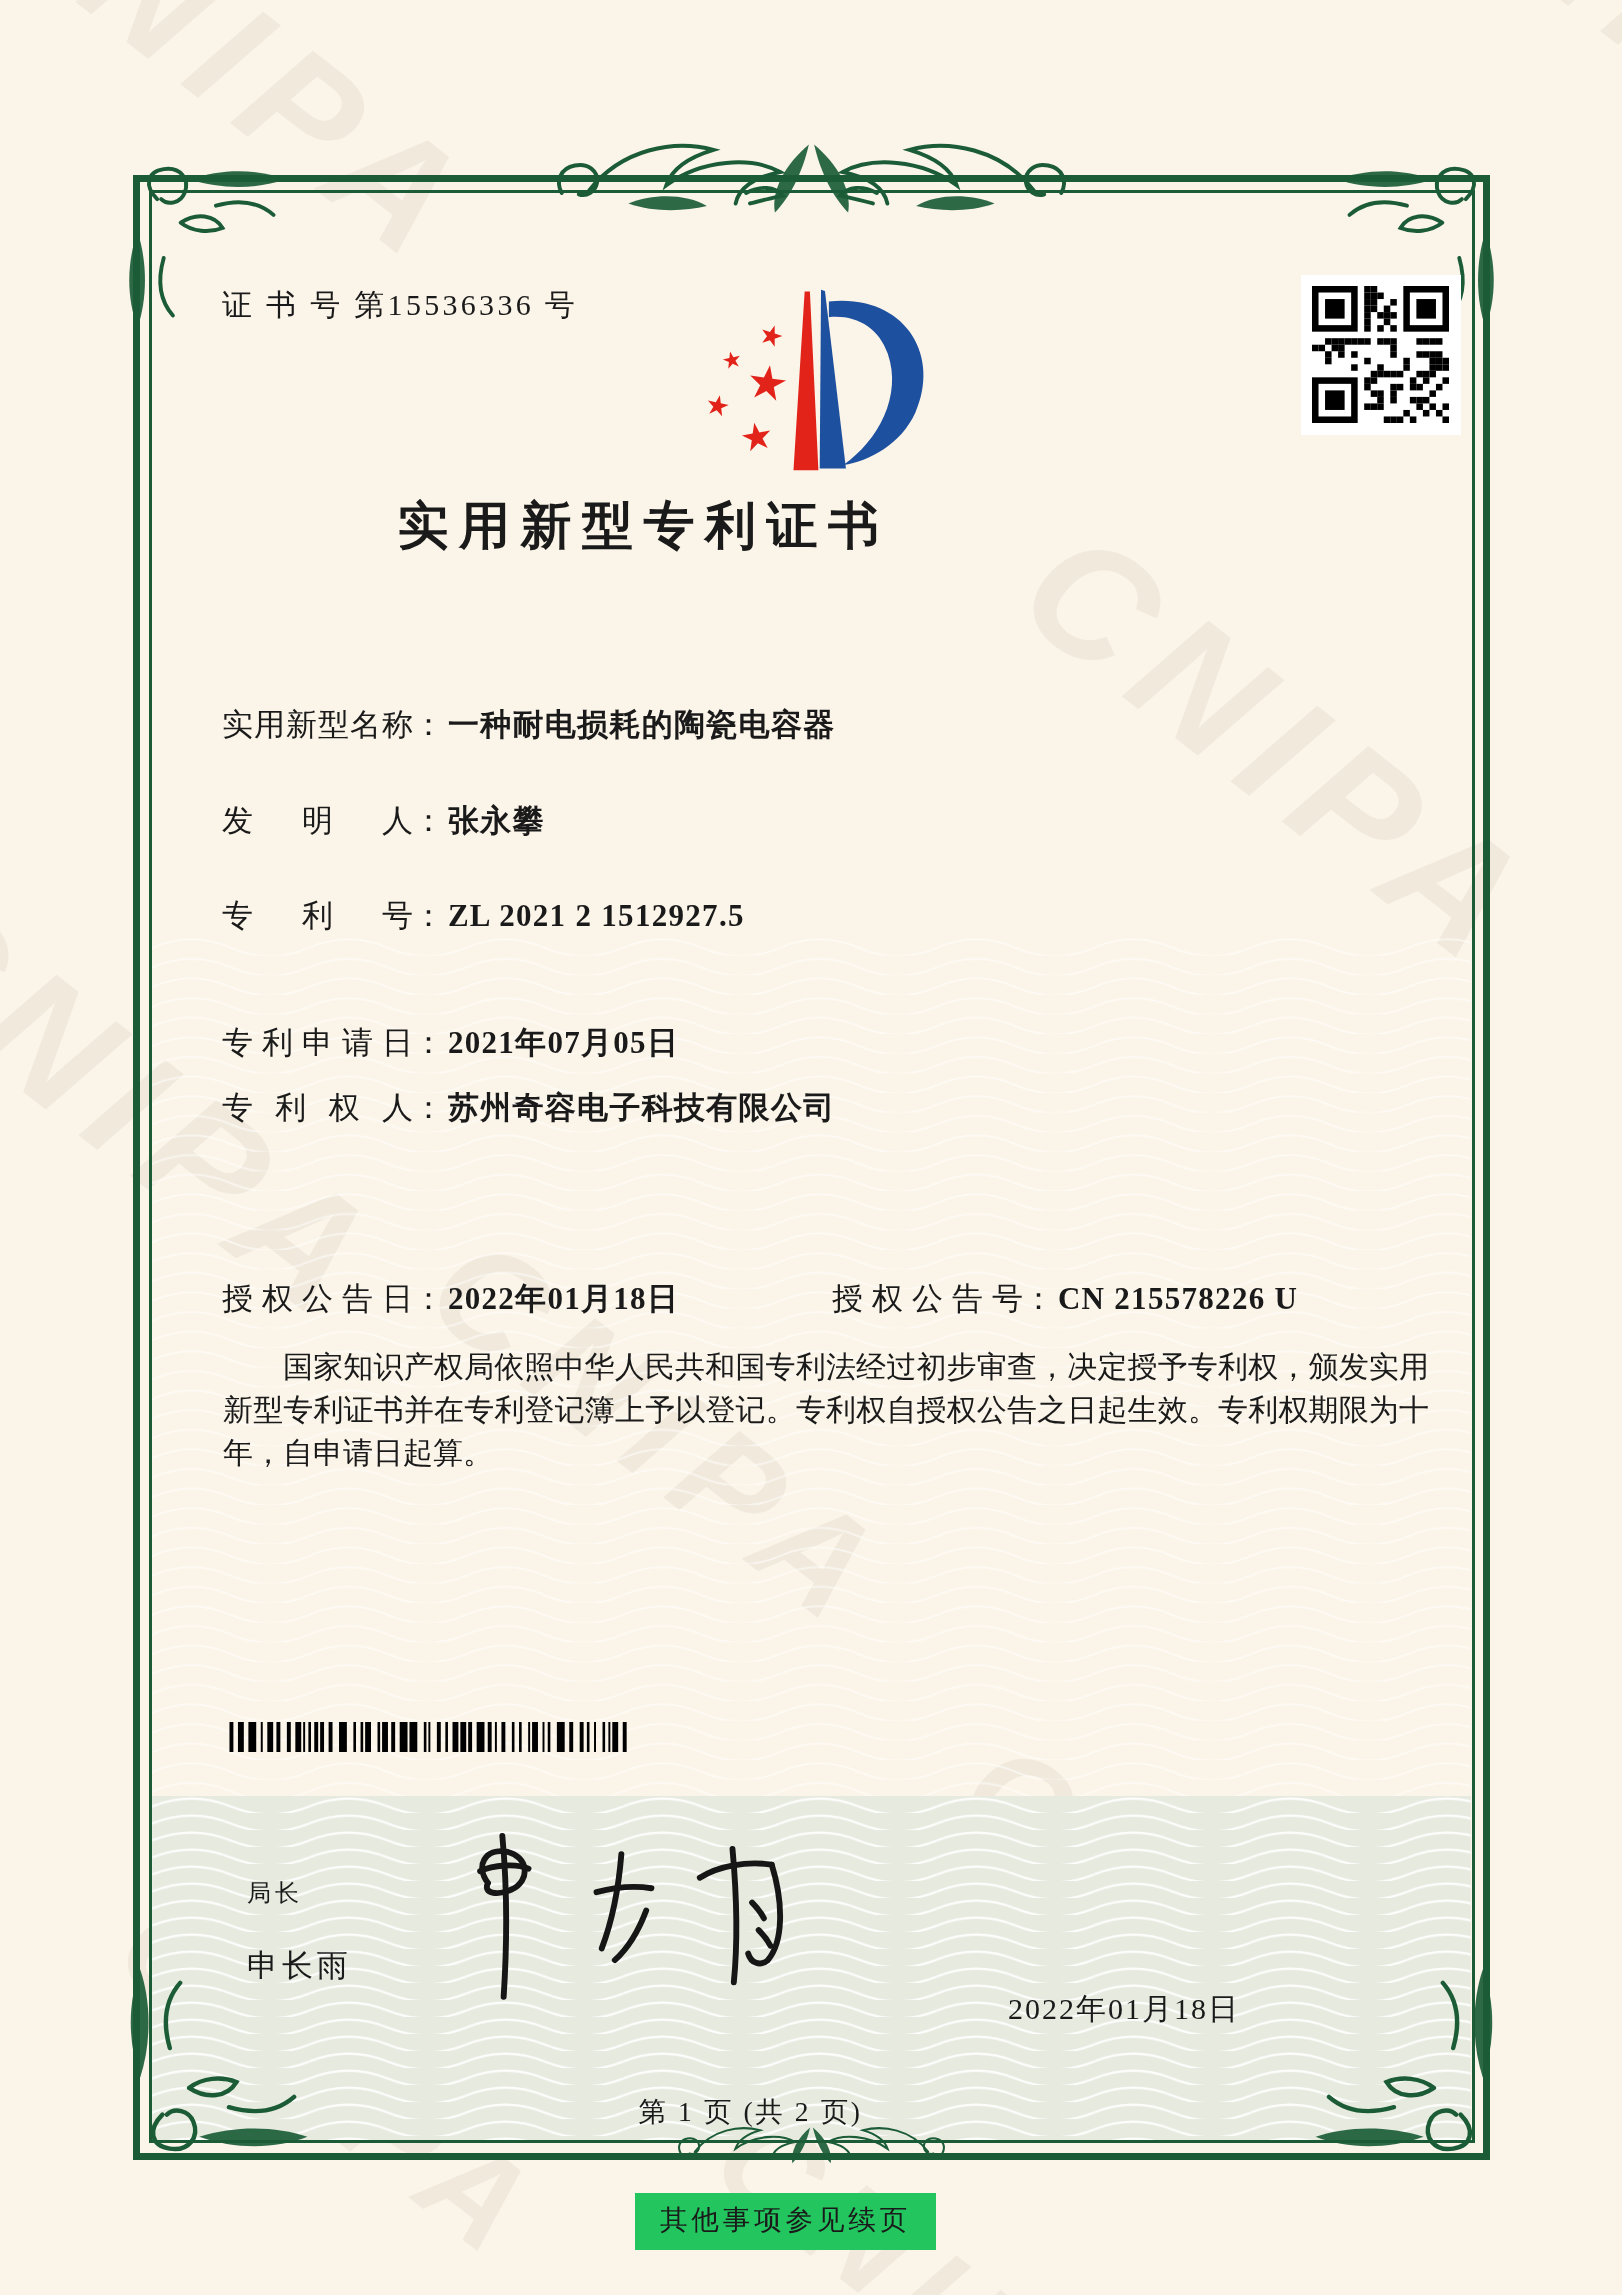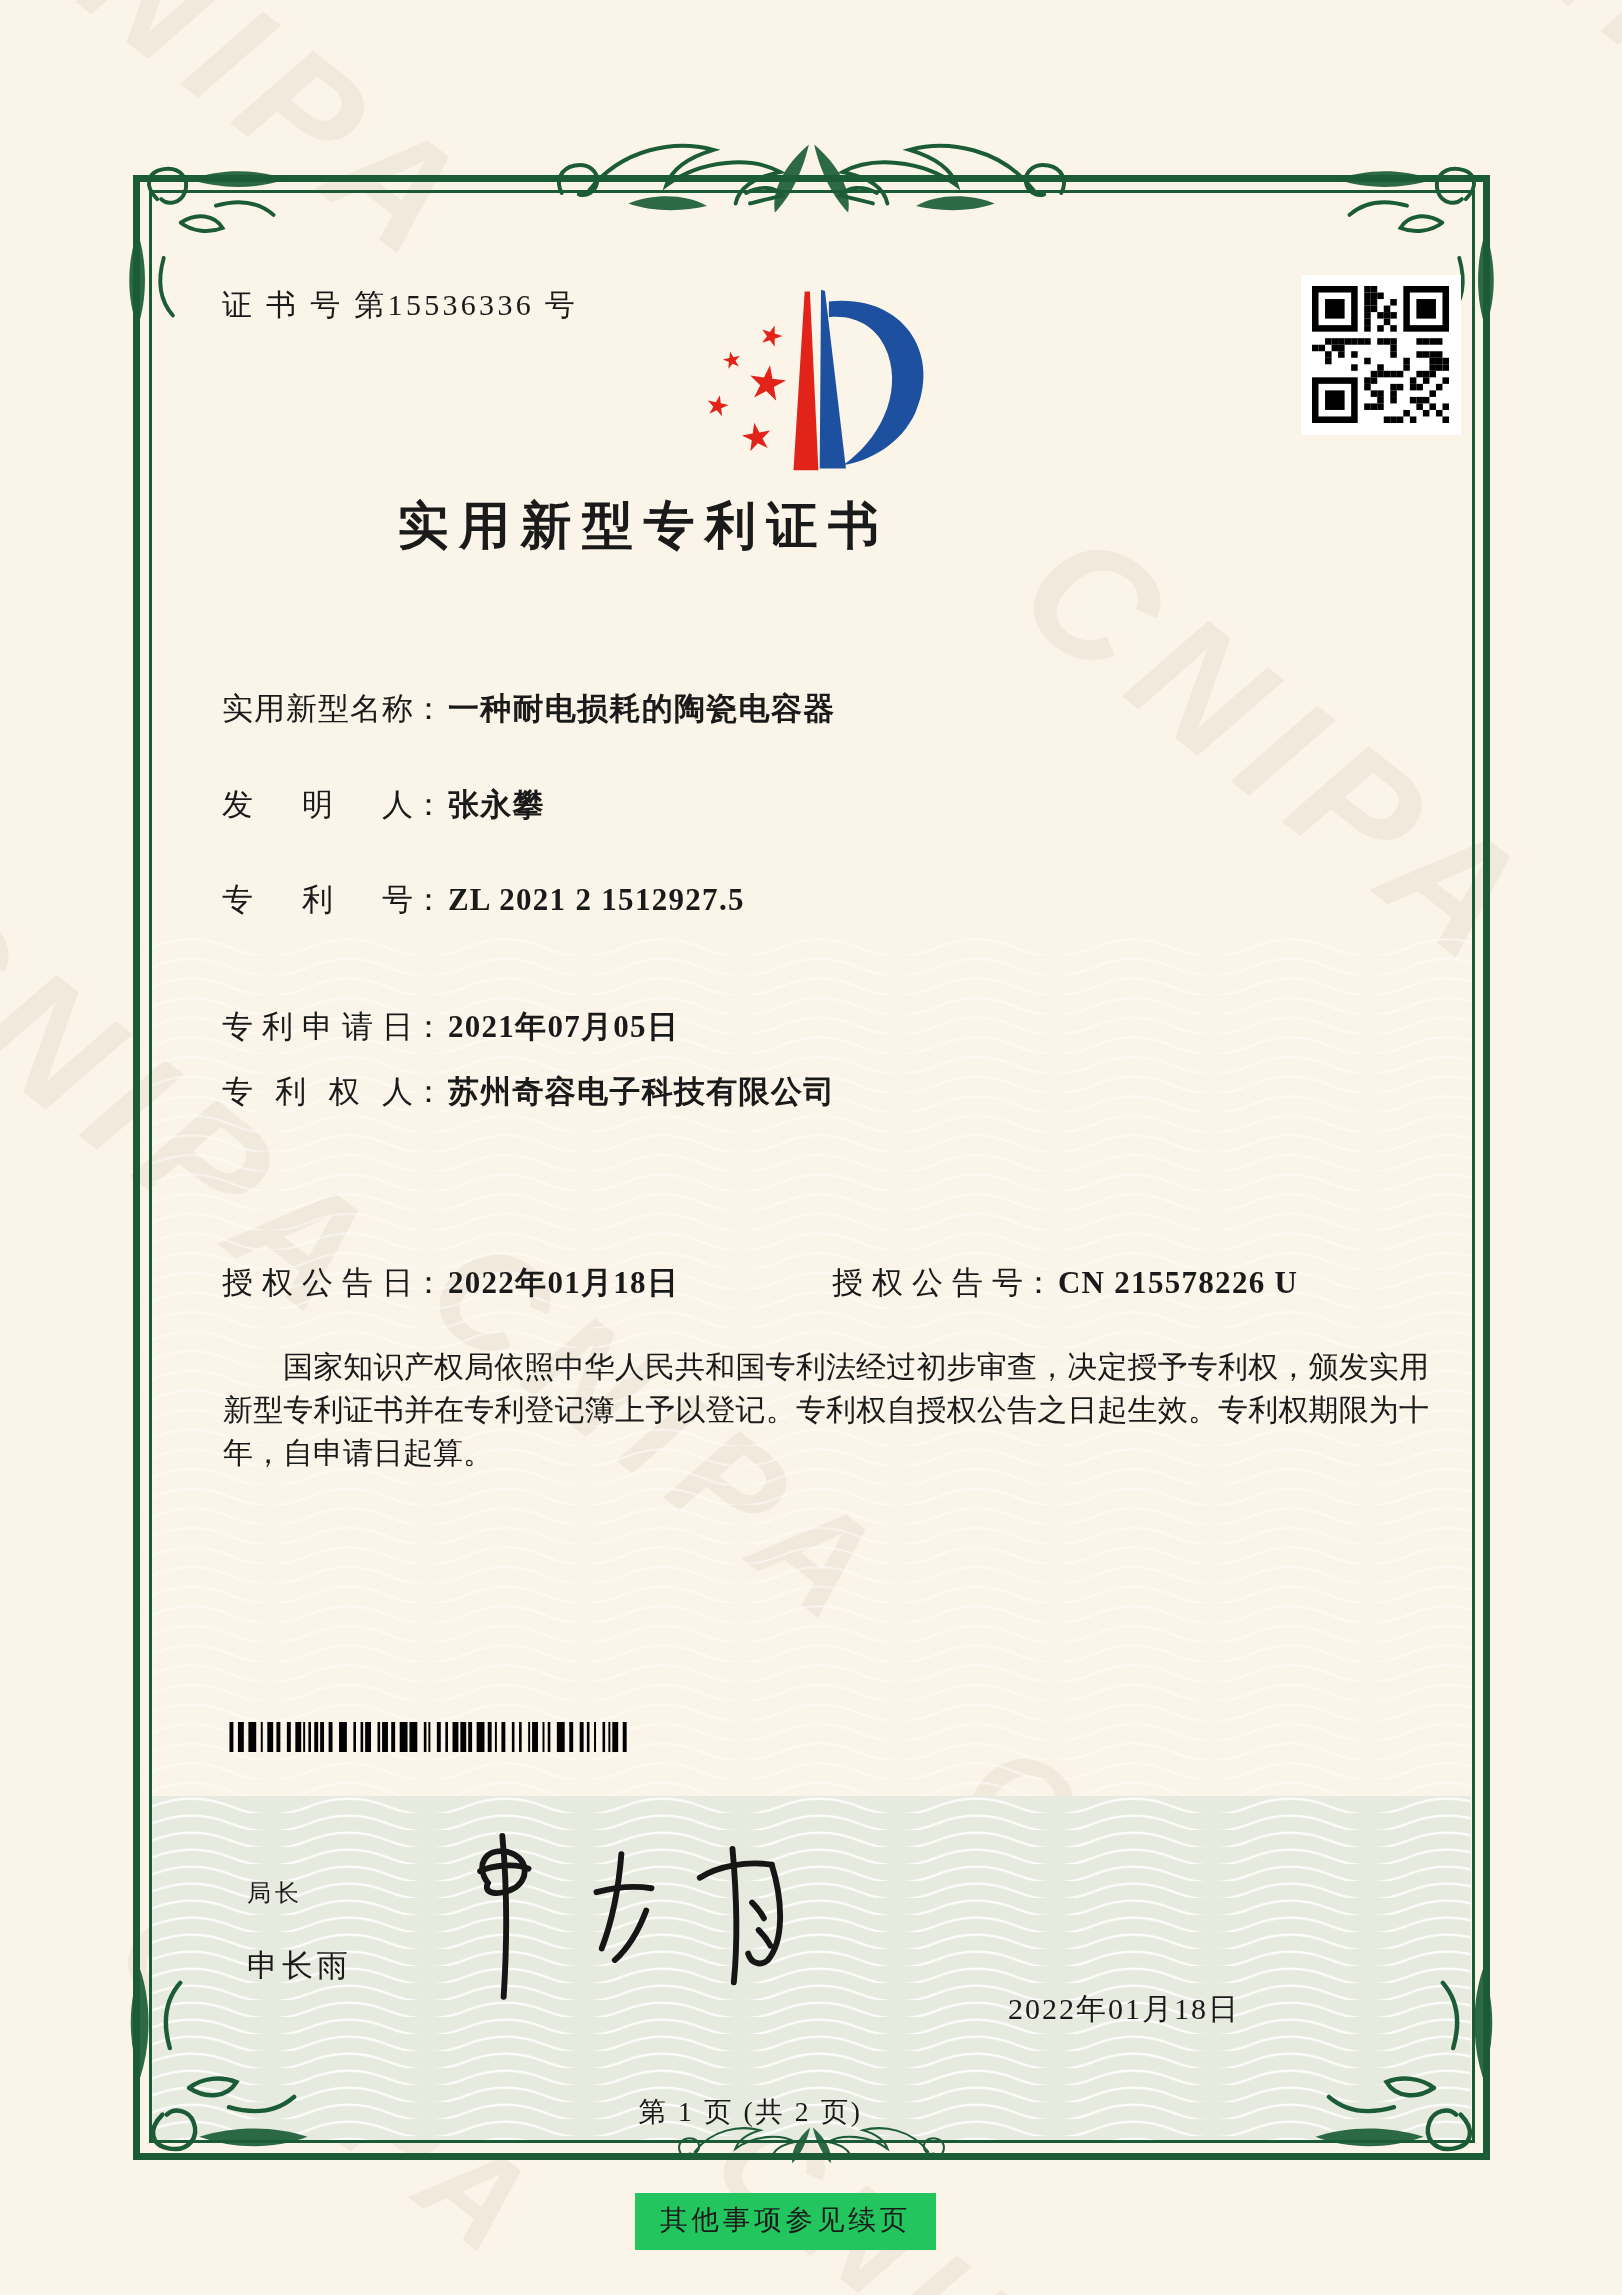--- a/index.html
+++ b/index.html
@@ -27,21 +27,21 @@
   
   .border-outer{left:133px;top:175px;width:1357px;height:1985px;border:7.2px solid var(--border-green);box-sizing:border-box;}
   .border-inner{left:149px;top:190px;width:1326px;height:1953px;border:3.3px solid var(--border-green);box-sizing:border-box;}
   .orn{stroke:var(--border-green);fill:none;stroke-width:6;stroke-linecap:round;}
   .orn-fill{fill:var(--border-green);stroke:none;opacity:.92;}
   
   .cert-number{left:222px;top:285px;font-size:30px;letter-spacing:3.3px;}
   .title{left:0;top:492px;width:1287px;text-align:center;font-size:51px;font-weight:700;letter-spacing:10.5px;}
   
   .field-row{left:222px;font-size:31px;white-space:nowrap;}
-  .flabel{display:inline-block;width:191px;text-align:justify;text-align-last:justify;vertical-align:bottom;}
+  .flabel{display:inline-block;width:191px;text-align:justify;text-align-last:justify;vertical-align:bottom;margin-top:16px;}
   .fcolon{display:inline-block;margin-right:3.9px;}
   .fvalue{letter-spacing:1.3px;font-weight:bold;}
   .grant-right{position:absolute;left:610px;top:0;white-space:nowrap;}
   .grant-right .flabel{width:191px;}
   
   .paras{left:219px;top:1341px;width:1214px;font-size:30px;line-height:43px;text-align:justify;}
   .paras p{margin:4px;text-indent:60px;}
   
   .comm-label{left:247px;top:1877px;font-size:24px;letter-spacing:3.9px;}
   .comm-name{left:247px;top:1945px;font-size:31px;letter-spacing:3.9px;}

